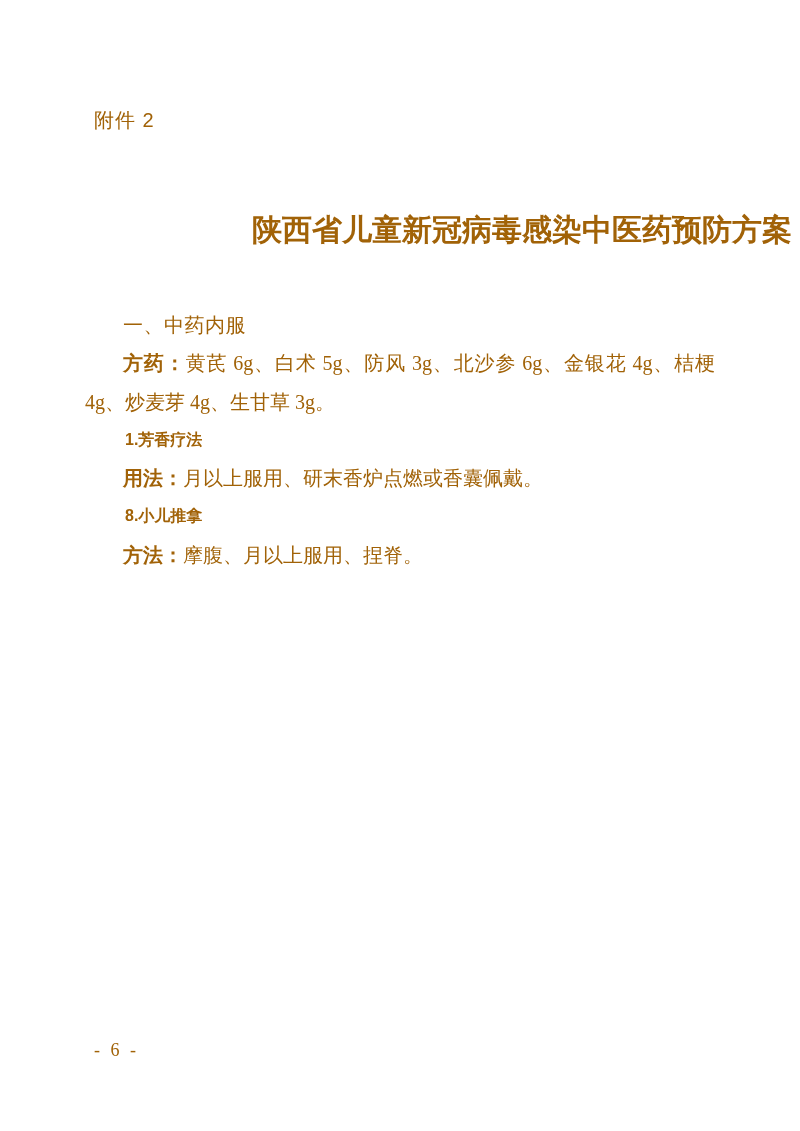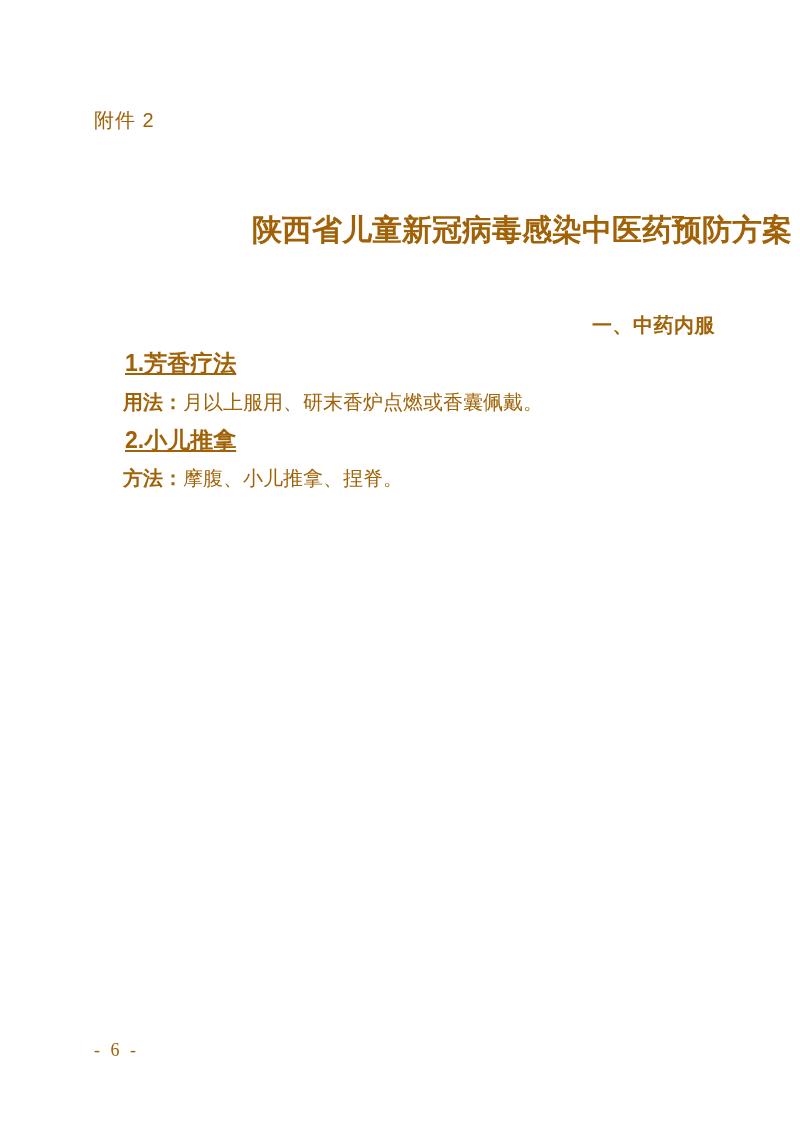--- a/index.html
+++ b/index.html
@@ -49,32 +49,30 @@
   .para {
     text-align: justify;
     text-indent: 38px;
   }
   .para .label {
     font-weight: bold;
     font-family: "Liberation Sans", "DejaVu Sans", sans-serif;
   }
   .sec-heading {
     font-size: 20px;
-    font-weight: bold;
+    font-weight: normal;
     font-family: "Liberation Sans", "DejaVu Sans", sans-serif;
     text-indent: 38px;
     letter-spacing: 0.5px;
-    text-align: right;
   }
   .sub-heading {
-    font-size: 23px;
+    font-size: 16px;
     font-weight: bold;
     font-family: "Liberation Sans", "DejaVu Sans", sans-serif;
     text-indent: 40px;
-    text-decoration: underline;
   }
   .page-number {
     position: absolute;
     left: 94px;
     top: 1040px;
     font-size: 18px;
     letter-spacing: 3px;
     font-family: "Liberation Serif", "DejaVu Serif", serif;
   }
 </style>
@@ -86,32 +84,33 @@
   <div class="attachment">附件 2</div>
 
   <div class="doc-title">
     <div>陕西省儿童新冠病毒感染中医药预防方案</div>
   </div>
 
   <div class="body-text">
 
     <h2 class="sec-heading">一、中药内服</h2>
 
+    <p class="para"><span class="label">方药：</span><span>黄芪 6g、白术 5g、防风 3g、北沙参 6g、金银花 4g、桔梗 4g、炒麦芽 4g、生甘草 3g。</span></p>
 
 
 
 
 
     <h3 class="sub-heading">1.芳香疗法</h3>
 
 
     <p class="para"><span class="label">用法：</span><span>月以上服用、研末香炉点燃或香囊佩戴。</span></p>
 
 
-    <h3 class="sub-heading">2.小儿推拿</h3>
+    <h3 class="sub-heading">8.小儿推拿</h3>
 
-    <p class="para"><span class="label">方法：</span><span>摩腹、小儿推拿、捏脊。</span></p>
+    <p class="para"><span class="label">方法：</span><span>摩腹、月以上服用、捏脊。</span></p>
 
   </div>
 
   <div class="page-number">- 6 -</div>
 
 </div>
 
 </body></html>

